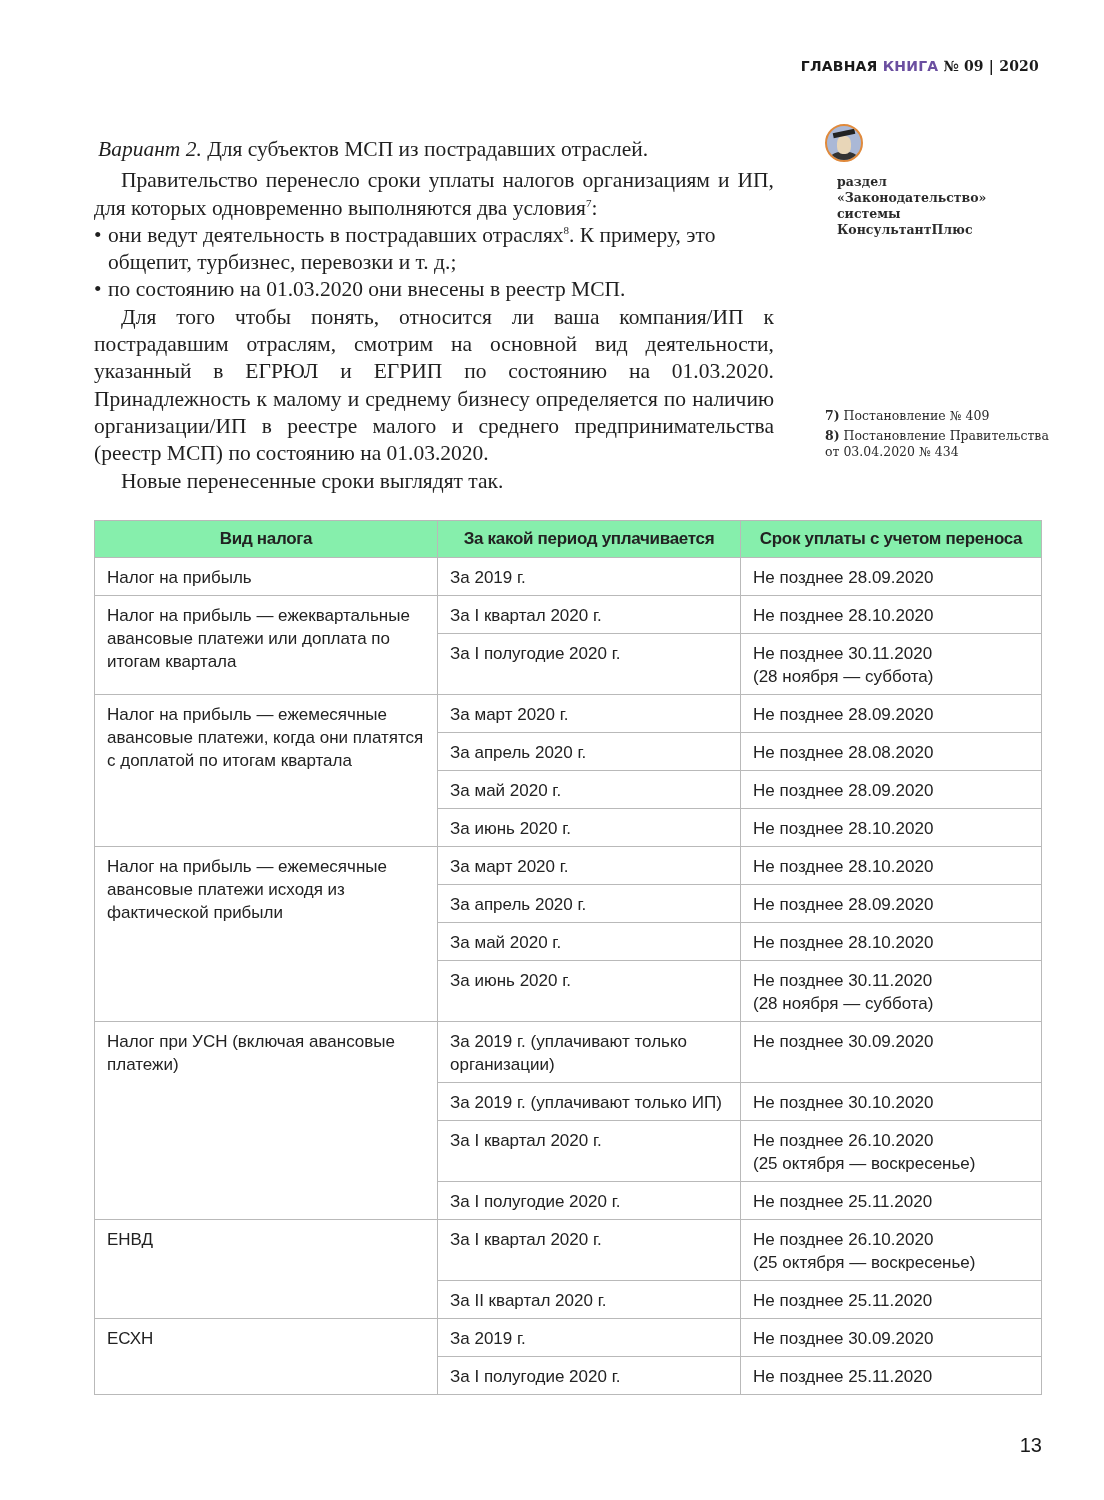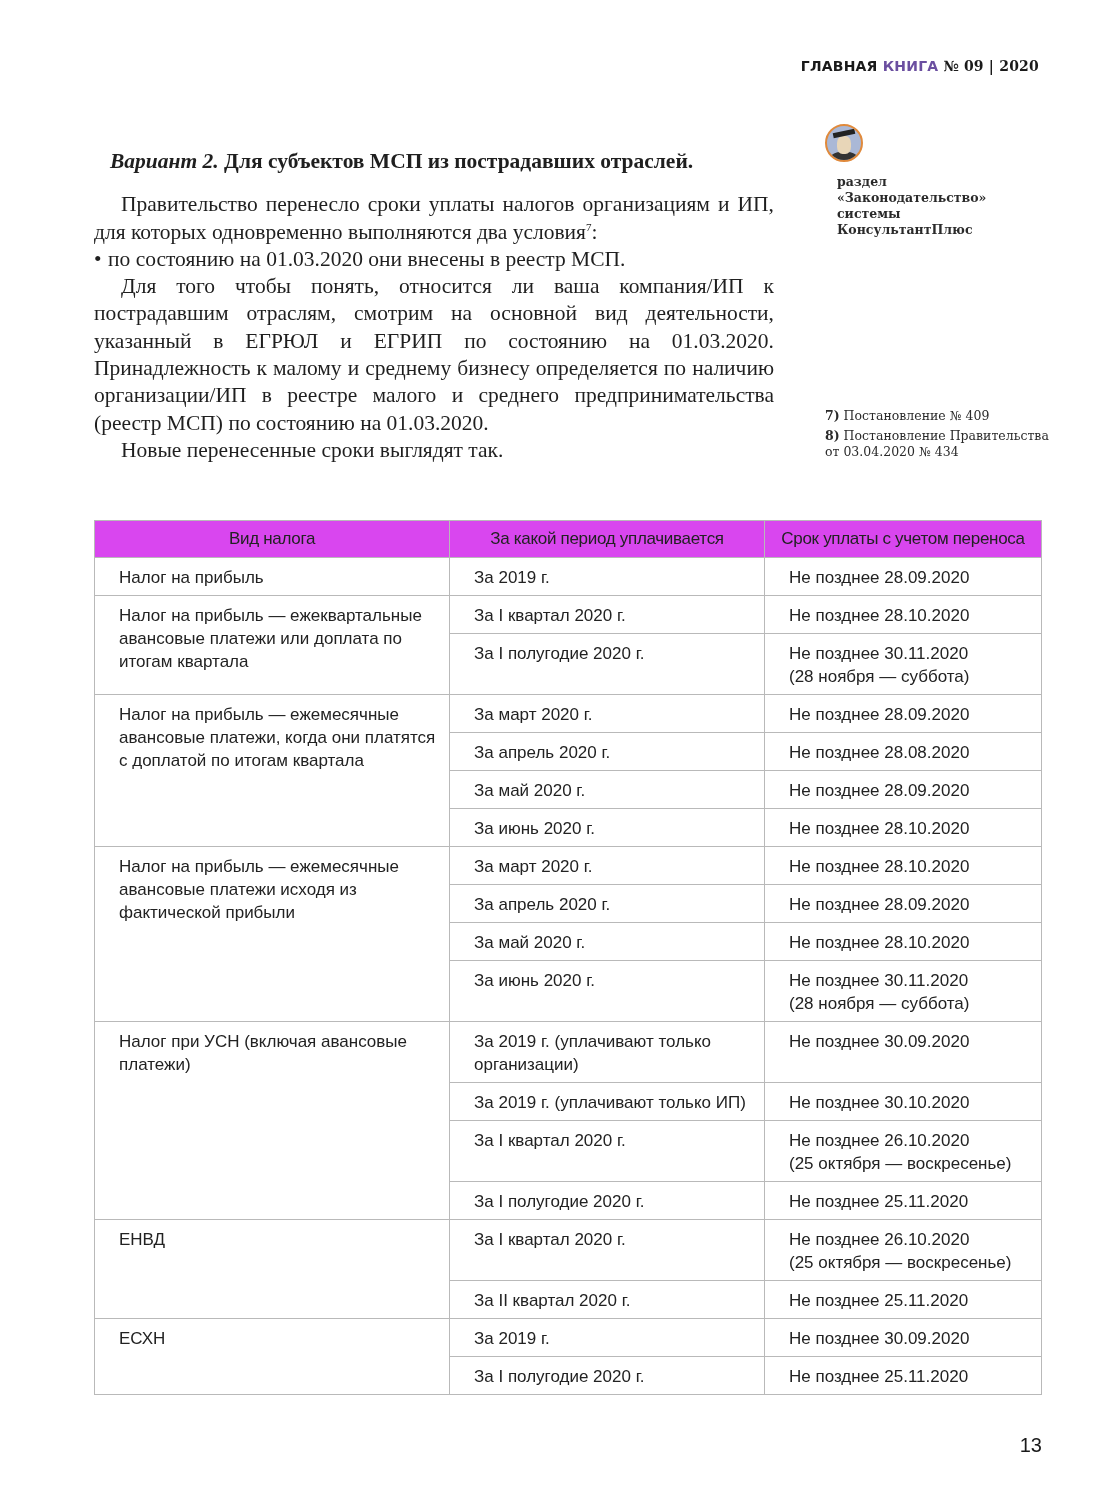--- a/index.html
+++ b/index.html
@@ -1,61 +1,62 @@
 <!DOCTYPE html>
 <html><head>
 <meta charset="utf-8">
 <style>
   html, body { margin: 0; padding: 0; background: #ffffff; }
   body { width: 1104px; height: 1500px; position: relative; overflow: hidden; color: #1a1a1a; }
   .masthead { position: absolute; top: 58px; right: 65px; font-family: "DejaVu Sans", sans-serif; font-weight: bold; font-size: 14px; letter-spacing: 0.2px; }
   .masthead .brand2 { color: #6b4fa0; }
   .masthead .issue { font-family: "DejaVu Serif", serif; }
   .main { position: absolute; left: 94px; top: 132px; width: 680px; font-family: "Liberation Serif", serif; font-size: 21.5px; line-height: 27.3px; color: #1f1f1f; }
-  .main h2 { margin: 16px; font-size: 21.5px; font-weight: bold; }
+  .main h2 { margin: 4px; font-size: 21.5px; font-weight: normal; }
   .main h2 .lead { font-style: italic; }
   .main p { margin: 0; text-indent: 27px; text-align: justify; }
   .main ul { margin: 0; padding: 0; list-style: none; }
   .main li { position: relative; padding-left: 14px; }
   .main li::before { content: "•"; position: absolute; left: 0; }
   sup { font-size: 11px; line-height: 0; vertical-align: super; }
   .aside { position: absolute; left: 825px; top: 124px; width: 225px; font-family: "DejaVu Serif", serif; font-size: 12.5px; line-height: 16px; color: #2a2a2a; }
   .avatar { width: 34px; height: 34px; border-radius: 50%; background: #aab8d6; border: 2px solid #e08a3c; position: relative; overflow: hidden; margin-bottom: 10px; }
   .avatar .hat { position: absolute; left: 6px; top: 5px; width: 22px; height: 5px; background: #222; transform: rotate(-12deg); }
   .avatar .face { position: absolute; left: 10px; top: 10px; width: 14px; height: 18px; background: #e8d6b8; border-radius: 40%; }
   .avatar .body { position: absolute; left: 4px; top: 26px; width: 26px; height: 12px; background: #333; border-radius: 40% 40% 0 0; }
   .aside .note { margin: 0 0 6px 0; }
   .aside .ref { font-weight: bold; margin: 12px; }
   .footnotes { position: absolute; left: 825px; top: 408px; width: 225px; font-family: "DejaVu Serif", serif; font-size: 12.5px; line-height: 16px; color: #2a2a2a; }
   .footnotes div { margin-bottom: 4px; }
   .footnotes b { font-weight: bold; }
   table.tax { position: absolute; left: 94px; top: 520px; width: 948px; border-collapse: collapse; font-family: "Liberation Sans", sans-serif; font-size: 17px; color: #222; }
   table.tax th, table.tax td { border: 1px solid #b9b9b9; vertical-align: top; text-align: left; }
-  table.tax th { background: #d946ef; font-weight: normal; text-align: center; height: 36px; vertical-align: middle; padding: 0 8px; font-size: 17px; letter-spacing: -0.3px; }
-  table.tax td { padding: 8px 12px 6px 24px; line-height: 23px; }
+  table.tax th { background: #86efac; font-weight: bold; text-align: center; height: 36px; vertical-align: middle; padding: 0 8px; font-size: 17px; letter-spacing: -0.3px; }
+  table.tax td { padding: 8px 12px 6px 12px; line-height: 23px; }
   table.tax td.c1 { width: 318px; }
   table.tax td.c2 { width: 278px; }
   .pageno { position: absolute; right: 62px; top: 1434px; font-family: Liberation Sans, sans-serif; font-size: 20px; }
 </style>
 </head>
 <body>
 
 <div class="masthead">
   <span>ГЛАВНАЯ</span>
   <span class="brand2">КНИГА</span>
   <span class="issue">№ 09 | 2020</span>
 </div>
 
 <div class="main">
   <h2>
     <span class="lead">Вариант 2.</span>
     <span>Для субъектов МСП из пострадавших отраслей.</span>
   </h2>
   <p><span>Правительство перенесло сроки уплаты налогов организациям и ИП, для которых одновременно выполняются два условия</span><sup>7</sup><span>:</span></p>
   <ul>
+    <li><span>они ведут деятельность в пострадавших отраслях</span><sup>8</sup><span>. К примеру, это общепит, турбизнес, перевозки и т. д.;</span></li>
     <li><span>по состоянию на 01.03.2020 они внесены в реестр МСП.</span></li>
   </ul>
   <p>Для того чтобы понять, относится ли ваша компания/ИП к пострадавшим отраслям, смотрим на основной вид деятельности, указанный в ЕГРЮЛ и ЕГРИП по состоянию на 01.03.2020. Принадлежность к малому и среднему бизнесу определяется по наличию организации/ИП в реестре малого и среднего предпринимательства (реестр МСП) по состоянию на 01.03.2020.</p>
   <p>Новые перенесенные сроки выглядят так.</p>
 </div>
 
 <div class="aside">
   <div class="avatar">
     <div class="body"></div>
       <div class="face"></div>

